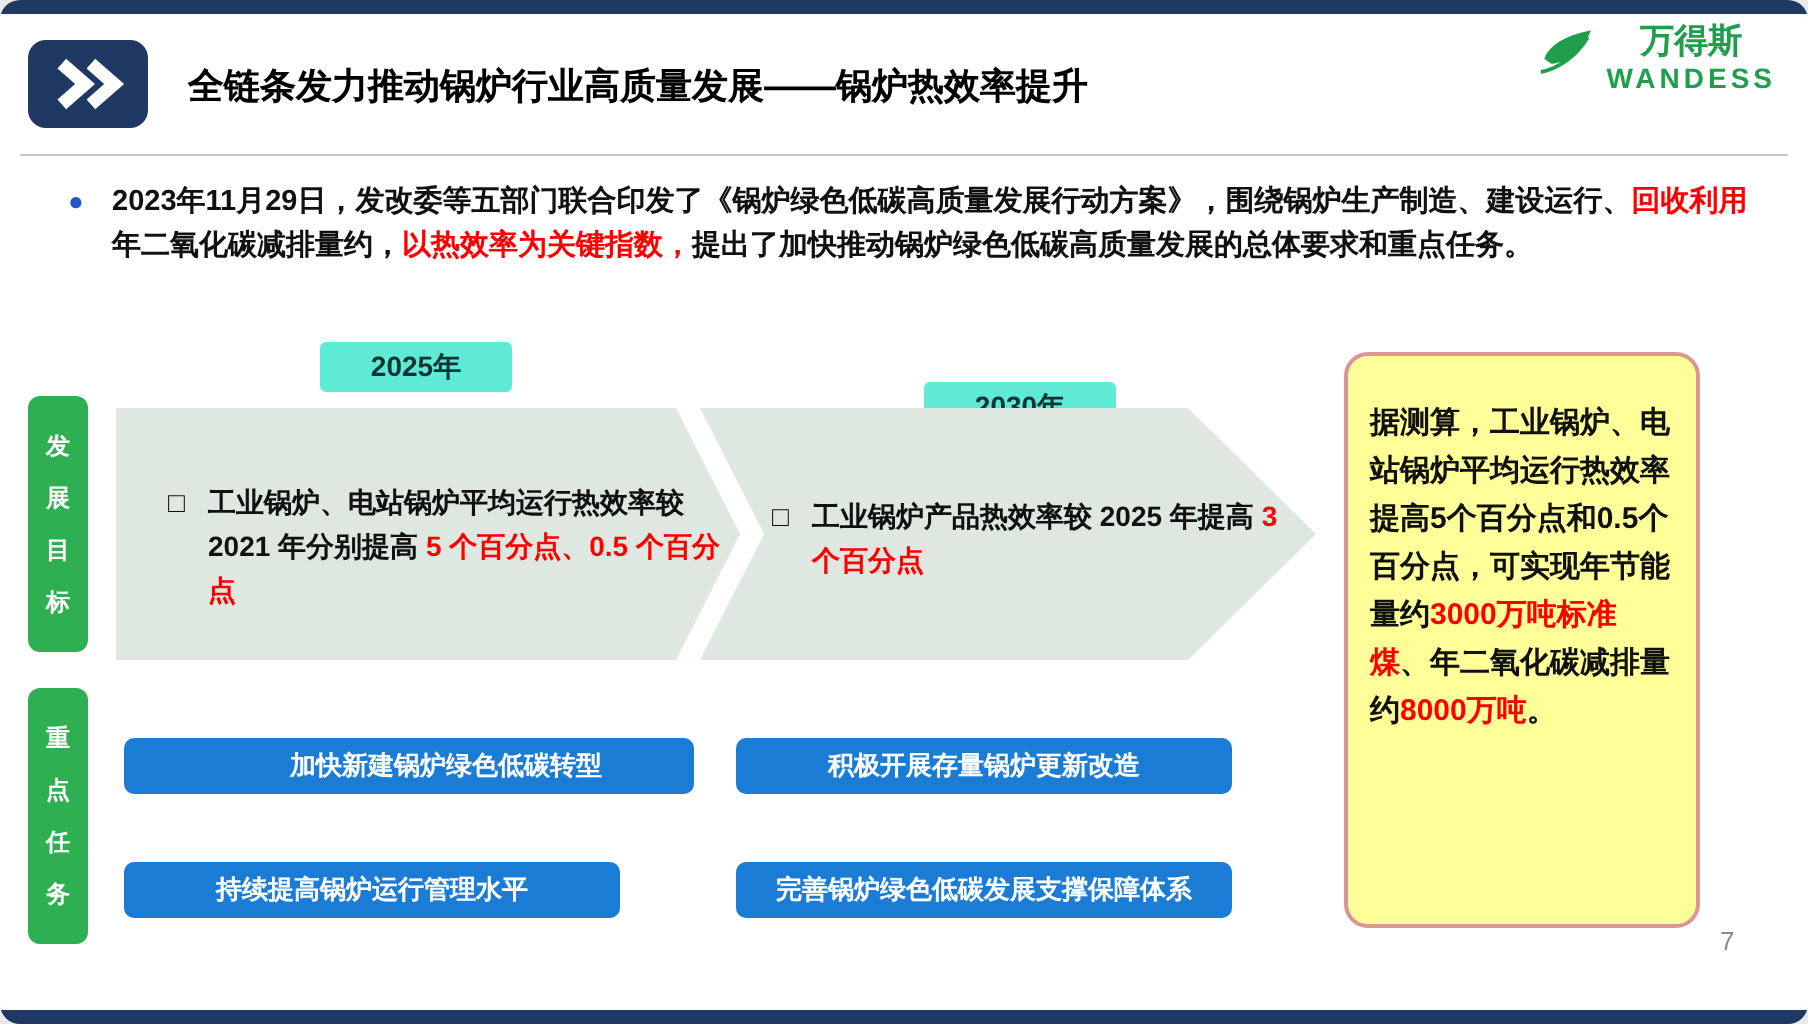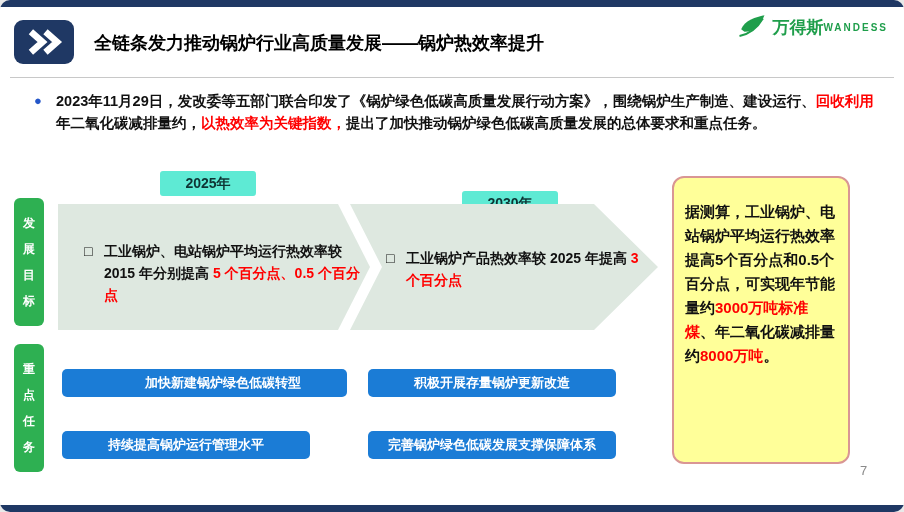--- a/index.html
+++ b/index.html
@@ -10,23 +10,23 @@
   }
   .slide{position:relative;width:904px;height:512px;background:#ffffff;border-radius:10px;overflow:hidden;}
   .strip{position:absolute;left:0;right:0;height:7px;background:#1F3864;}
   .strip.top{top:0;}
   .strip.bottom{bottom:0;}
 
   .badge{position:absolute;left:14px;top:20px;width:60px;height:44px;background:#1F3864;border-radius:9px;display:flex;align-items:center;justify-content:center;}
   .title{position:absolute;left:94px;top:31px;margin:0;font-size:18px;font-weight:bold;color:#000;white-space:nowrap;}
 
   .logo{position:absolute;right:16px;top:11px;display:flex;align-items:center;gap:5px;}
-  .logo-col{display:flex;flex-direction:row;align-items:center;line-height:1.15;}
+  .logo-col{display:flex;flex-direction:column;align-items:center;line-height:1.15;}
   .logo-cn{color:#1F9E4B;font-weight:bold;font-size:17px;}
-  .logo-en{color:#1F9E4B;font-size:10px;letter-spacing:2px;font-weight:bold;}
+  .logo-en{color:#1F9E4B;font-size:14px;letter-spacing:2px;font-weight:bold;}
 
   .divider{position:absolute;left:10px;right:10px;top:77px;height:1px;background:#c8c8c8;}
 
   .intro{position:absolute;left:56px;top:90px;width:824px;margin:0;font-size:14.5px;font-weight:700;line-height:22px;color:#111;}
   .intro .bullet{position:absolute;left:-22px;top:0;color:#2456c9;font-size:13px;}
   .red{color:#FF0000;}
 
   .side-label{position:absolute;left:14px;width:30px;background:#2EB052;border-radius:6px;color:#fff;font-weight:bold;font-size:12px;display:flex;align-items:center;justify-content:center;}
   .side-label .vtext{width:17px;line-height:26px;text-align:center;word-break:break-all;}
   #label-goals{top:198px;height:128px;}
@@ -99,21 +99,21 @@
   <div class="year-tag" id="year-1">2025年</div>
   <div class="year-tag" id="year-2">2030年</div>
 
   <svg class="arrow-svg" width="600" height="126" viewBox="0 0 600 126">
     <polygon points="0,0 280,0 312,63 280,126 0,126" fill="#DEE8E0"></polygon>
     <polygon points="292,0 536,0 600,63 536,126 292,126 324,63" fill="#DEE8E0"></polygon>
   </svg>
 
   <div class="goal" id="goal-1">
     <span class="marker">□</span>
-    <span>工业锅炉、电站锅炉平均运行热效率较 2015 年分别提高 </span><span class="red">5 个百分点、0.5 个百分点</span>
+    <span>工业锅炉、电站锅炉平均运行热效率较 2021 年分别提高 </span><span class="red">5 个百分点、0.5 个百分点</span>
   </div>
 
   <div class="goal" id="goal-2">
     <span class="marker">□</span>
     <span>工业锅炉产品热效率较 2025 年提高 </span><span class="red">3 个百分点</span>
   </div>
 
   <div class="callout">
     <span>
       <span>据测算，工业锅炉、电站锅炉平均运行热效率提高5个百分点和0.5个百分点，可实现年节能量约</span><span class="red">3000万吨标准煤</span><span>、年二氧化碳减排量约</span><span class="red">8000万吨</span><span>。</span>

